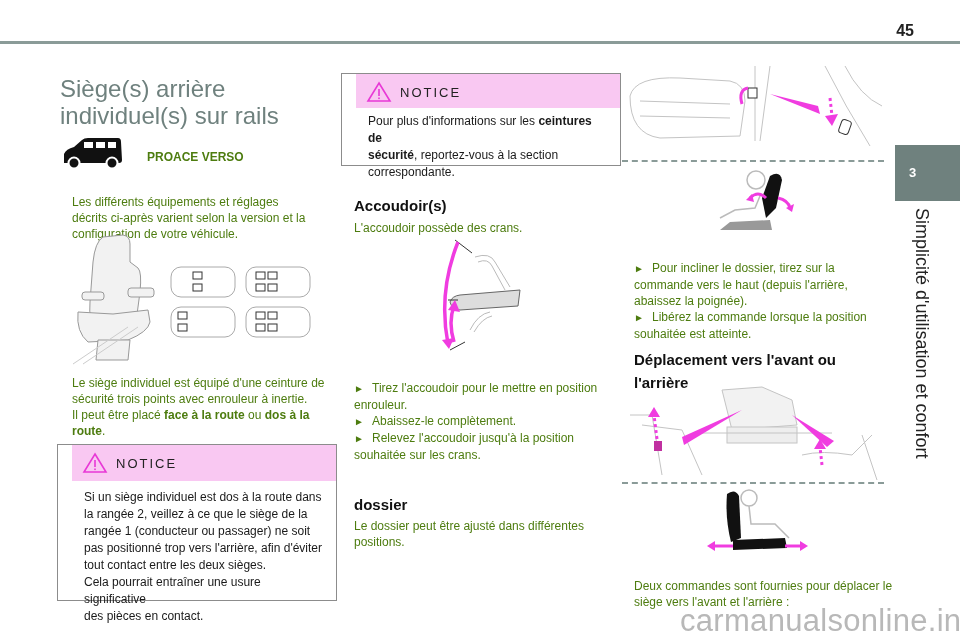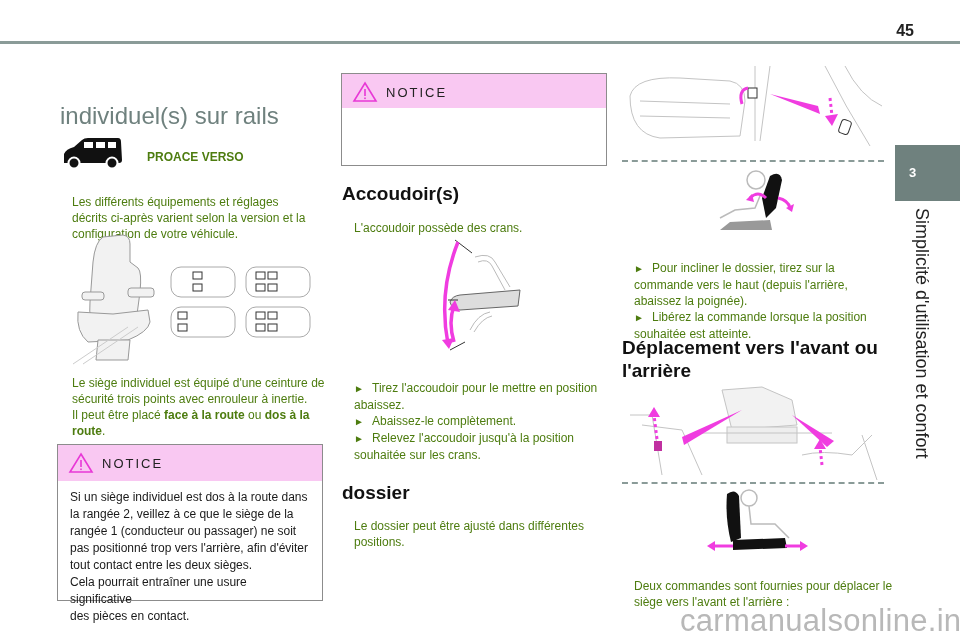--- a/index.html
+++ b/index.html
@@ -7,44 +7,44 @@
   .page-num{position:absolute;right:46px;top:22px;font-size:16px;font-weight:bold;color:#222;}
   .top-rule{position:absolute;left:0;top:41px;width:960px;height:3px;background:#8a9b98;}
   .side-tab{position:absolute;left:895px;top:145px;width:65px;height:56px;background:#6f817e;}
   .side-tab span{position:absolute;left:14px;top:20px;color:#fff;font-size:13px;font-weight:bold;}
   .side-label{position:absolute;left:902px;top:208px;width:30px;height:380px;writing-mode:vertical-rl;font-size:18px;color:#222;white-space:nowrap;}
   .col{position:absolute;top:0;}
   .col1{left:60px;width:262px;}
   .main-title{position:absolute;top:75px;font-size:24px;line-height:27px;color:#6f817e;font-weight:normal;margin:0;width:270px;}
   .body-text{font-size:12px;line-height:16px;color:#4d7c0f;margin:12px;}
   .abs{position:absolute;}
-  .notice{position:absolute;border:1px solid #8c8c8c;background:#fff;}
+  .notice{position:absolute;border:1px solid #8c8c8c;background:#fff;padding-left:14px;}
   .notice-head{background:#f9c8f2;height:36px;position:relative;}
   .notice-head .tri{position:absolute;left:10px;top:7px;}
   .notice-head .lbl{position:absolute;left:44px;top:11px;font-size:13px;letter-spacing:2px;color:#222;}
   .notice-body{padding:8px 12px 8px 12px;font-size:12px;line-height:17px;}
-  h2.sec{margin:0;font-size:19px;line-height:23px;font-weight:bold;color:#111;position:absolute;}
+  h2.sec{margin:12px;font-size:15px;line-height:23px;font-weight:bold;color:#111;position:absolute;}
   .bullet{display:inline-block;width:18px;font-size:10px;}
   .dash-line{position:absolute;height:0;border-top:2px dashed #8a9b98;}
   .watermark{position:absolute;left:680px;top:603px;font-size:31px;color:#b8b8b8;letter-spacing:0.3px;}
 </style>
 </head>
 <body>
 
 <div class="page-num">45</div>
 <div class="top-rule"></div>
 
 <div class="side-tab">
     <span>3</span>
   </div>
 <div class="side-label">Simplicité d'utilisation et confort</div>
 
 <div class="col col1">
   <h1 class="main-title">
-    <br>
+    <span>Siège(s) arrière</span><br>
     <span>individuel(s) sur rails</span>
   </h1>
 
   <div class="abs" style="top:136px;left:0;">
     <svg width="64" height="36" viewBox="0 0 64 36">
       <path d="M4 26 L4 18 Q6 13 14 11 L22 4 Q24 2 28 2 L58 2 Q61 2 61 6 L62 24 Q62 27 59 27 L4 27 Z" fill="#111"></path>
       <rect x="24" y="6" width="9" height="6" fill="#fff"></rect>
       <rect x="36" y="6" width="9" height="6" fill="#fff"></rect>
       <rect x="48" y="6" width="8" height="6" fill="#fff"></rect>
       <circle cx="14" cy="27" r="5.5" fill="#111" stroke="#fff" stroke-width="2"></circle>
@@ -126,20 +126,25 @@
 
 <div class="notice" style="left:341px;top:73px;width:264px;height:91px;">
   <div class="notice-head" style="height:34px;">
     <svg class="tri" width="26" height="22" viewBox="0 0 26 22">
       <path d="M13 2 L24 20 L2 20 Z" fill="none" stroke="#e838d6" stroke-width="1.6"></path>
       <rect x="12.2" y="8" width="1.6" height="7" fill="#e838d6"></rect>
       <rect x="12.2" y="16.5" width="1.6" height="1.6" fill="#e838d6"></rect>
     </svg>
     <span class="lbl">NOTICE</span>
   </div>
+  <div class="notice-body" style="padding-top:5px;">
+    <span>Pour plus d'informations sur les </span><b>ceintures de</b><br>
+    <b>sécurité</b><span>, reportez-vous à la section</span><br>
+    <span>correspondante.</span>
+  </div>
 </div>
 
 <h2 class="sec" style="left:342px;top:182px;">Accoudoir(s)</h2>
 <div class="abs body-text" style="left:342px;top:208px;">L'accoudoir possède des crans.</div>
 
 <div class="abs" style="left:430px;top:232px;">
   <svg width="95" height="120" viewBox="0 0 95 120">
     <path d="M45 25 Q60 20 65 30 L80 55 M48 30 Q58 26 62 34 L75 58" fill="none" stroke="#bbb" stroke-width="1"></path>
     <path d="M20 70 Q22 64 30 63 L90 58 L88 74 L30 78 Q22 78 20 70 Z" fill="#ddd" stroke="#666" stroke-width="1"></path>
     <path d="M40 98 Q48 82 60 80 M44 100 Q52 86 62 84" fill="none" stroke="#bbb" stroke-width="1"></path>
@@ -147,21 +152,21 @@
     <line x1="18" y1="68" x2="28" y2="68" stroke="#333" stroke-width="1"></line>
     <line x1="20" y1="118" x2="35" y2="110" stroke="#333" stroke-width="1"></line>
     <path d="M28 10 Q8 60 18 112" fill="none" stroke="#f03ce0" stroke-width="3.5"></path>
     <path d="M12 108 L19 117 L24 106 Z" fill="#f03ce0"></path>
     <path d="M24 110 Q18 90 24 74" fill="none" stroke="#f03ce0" stroke-width="3.5"></path>
     <path d="M18 78 L25 68 L30 80 Z" fill="#f03ce0"></path>
   </svg>
 </div>
 
 <div class="abs body-text" style="left:342px;top:368px;width:270px;">
-  <div><span class="bullet">►</span><span>Tirez l'accoudoir pour le mettre en position</span><br><span>abaissez.</span></div>
+  <div><span class="bullet">►</span><span>Tirez l'accoudoir pour le mettre en position</span><br><span>enrouleur.</span></div>
   <div><span class="bullet">►</span><span>Abaissez-le complètement.</span></div>
   <div><span class="bullet">►</span><span>Relevez l'accoudoir jusqu'à la position</span><br><span>souhaitée sur les crans.</span></div>
 </div>
 
 <h2 class="sec" style="left:342px;top:458px;">
   <br><span>dossier</span>
 </h2>
 <div class="abs body-text" style="left:342px;top:506px;">
   <span>Le dossier peut être ajusté dans différentes</span><br><span>positions.</span>
 </div>

